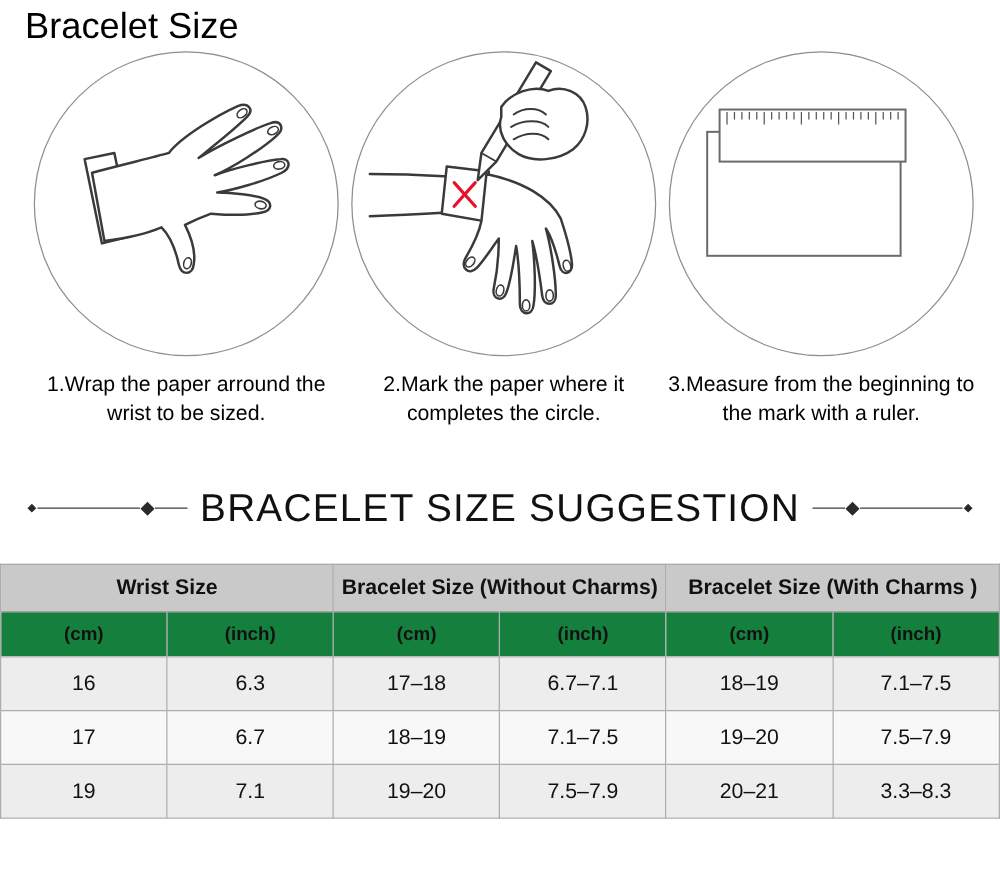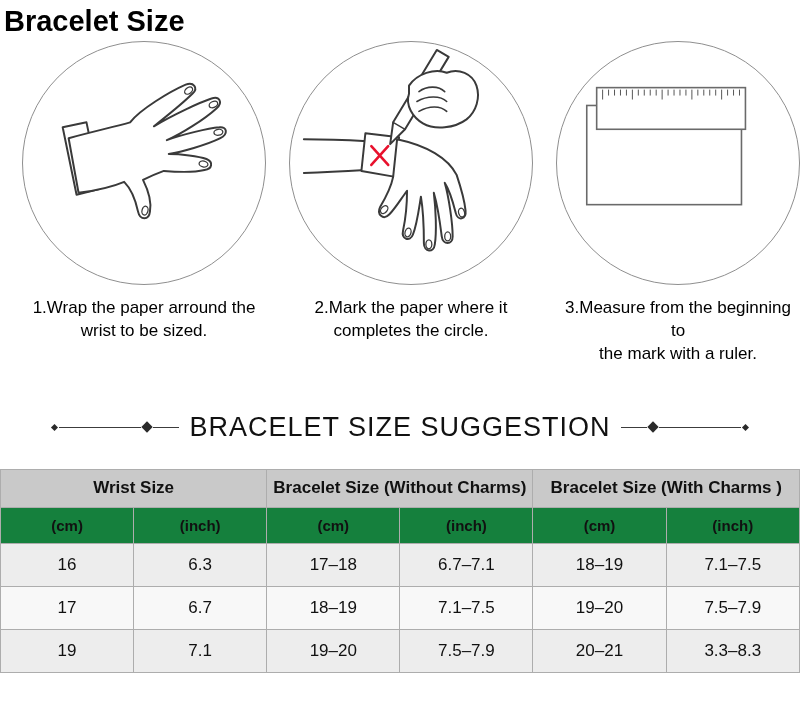--- a/index.html
+++ b/index.html
@@ -1,29 +1,29 @@
 <!DOCTYPE html>
 <html><head>
 <meta charset="utf-8">
 <style>
   * { margin:0; padding:0; box-sizing:border-box; }
   html,body { width:800px; height:701px; background:#fff; color:#000;
               font-family:"Liberation Sans", sans-serif; }
   .page { position:relative; width:800px; height:701px; overflow:hidden; }
 
-  .page-title { font-size:29px; font-weight:bold; padding:6px 0 0 4px; line-height:1.1; }
-
-  .steps { display:flex; justify-content:space-between; padding:0 16px 0 22px; margin-top:3px;gap:23px; }
+  .page-title { font-size:29px; font-weight:normal; padding:6px 0 0 20px; line-height:1.1; }
+
+  .steps { display:flex; justify-content:space-between; padding:0 16px 0 22px; margin-top:3px; }
   .step { width:254px; display:flex; flex-direction:column; align-items:center; }
   .circle { width:244px; height:244px; border:1px solid #8f8f8f; border-radius:50%; overflow:hidden; background:#fff; }
   .circle svg { display:block; width:100%; height:100%; }
   .caption { margin-top:12px; font-size:17px; line-height:1.35; text-align:center; color:#000; }
 
   .heading-row { display:flex; align-items:center; justify-content:center; margin-top:46px; gap:10px; }
-  .heading { font-size:27px; font-weight:normal; letter-spacing:1px; color:#111; white-space:nowrap; }
+  .heading { font-size:31px; font-weight:normal; letter-spacing:1px; color:#111; white-space:nowrap; }
   .decor { display:inline-flex; align-items:center; }
   .decor i { display:block; }
   .d-line { height:1px; background:#3c3c3c; }
   .d-line.long { width:82px; }
   .d-line.short { width:26px; }
   .d-lg { width:8px; height:8px; background:#2a2a2a; transform:rotate(45deg); margin:0 2px; }
   .d-sm { width:5px; height:5px; background:#2a2a2a; transform:rotate(45deg); margin:0 2px; }
 
   .table-wrap { margin-top:26px; }
   table { width:800px; border-collapse:collapse; table-layout:fixed;padding-left:28px; }

